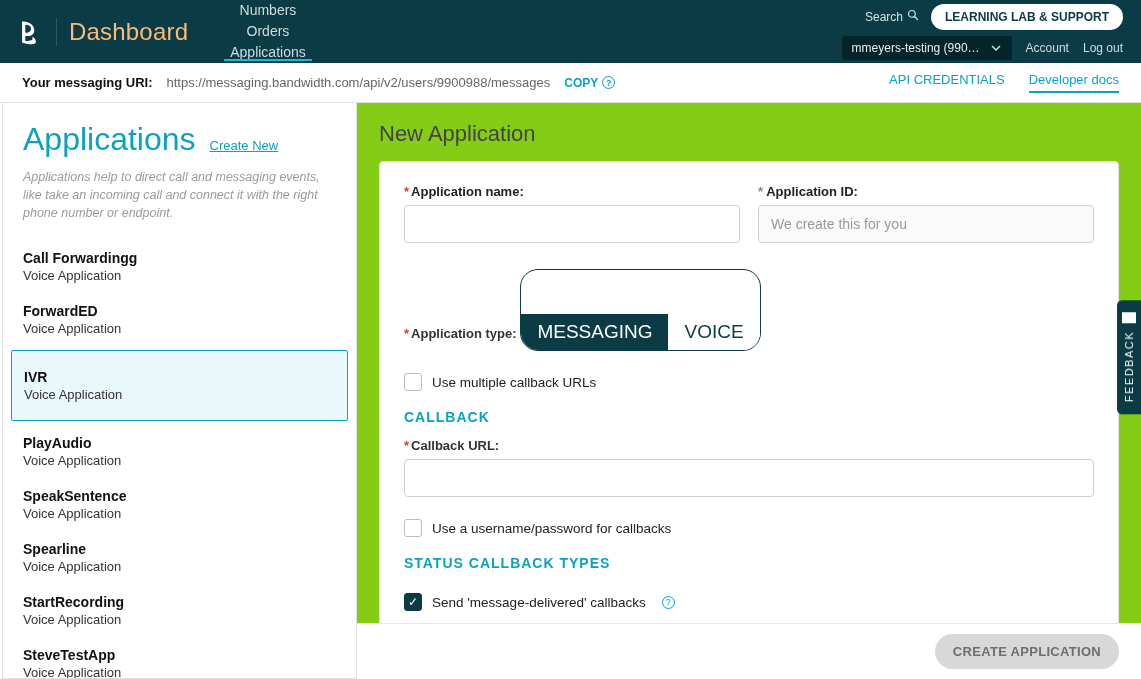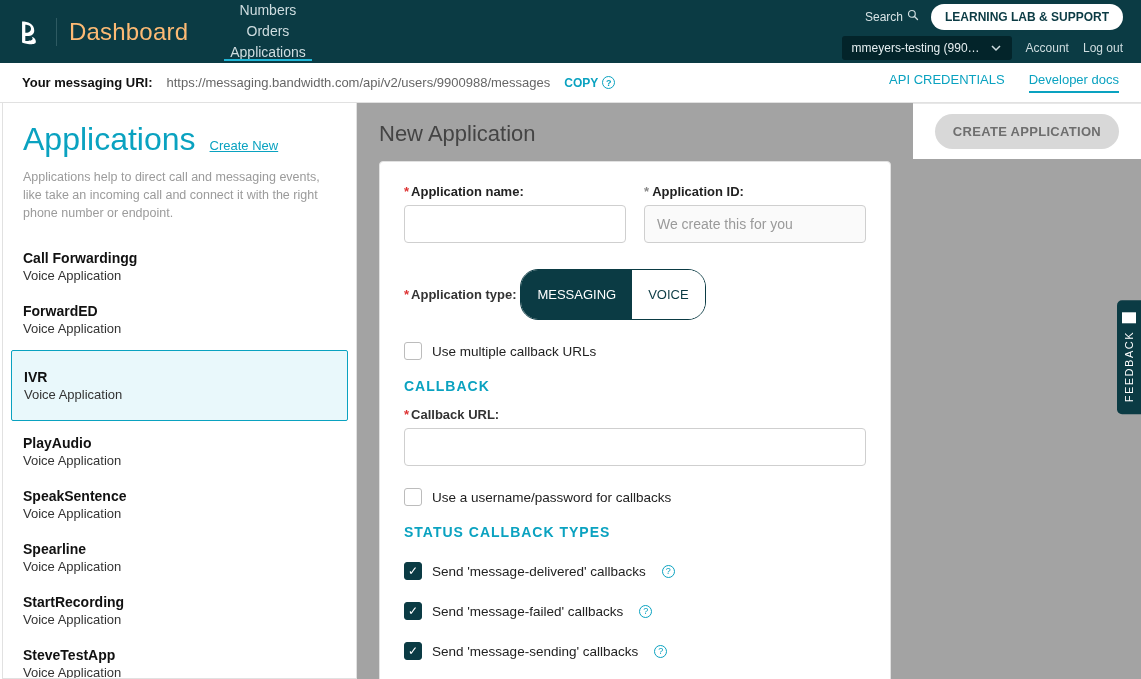--- a/index.html
+++ b/index.html
@@ -91,56 +91,56 @@
     overflow-y:auto;
     padding: 18px 0 20px 0;
     position:relative;
     margin-left:2px;
   }
   .sidebar::-webkit-scrollbar { width:9px; }
   .sidebar::-webkit-scrollbar-thumb { background:#c9c9c9; border-radius:4px; }
   .sb-header { padding: 0 20px; display:flex; align-items:baseline; gap:14px; }
   .sb-title { font-size:32px; color:#0aa2c0; font-weight:400; }
   .sb-create { color:#0aa2c0; font-size:13px; text-decoration:underline; cursor:pointer;}
-  .sb-desc { padding: 10px 20px 18px 20px; font-size:12.5px; color:#9b9b9b; line-height:1.45;}
+  .sb-desc { padding: 10px 20px 18px 20px; font-size:12.5px; color:#9b9b9b; font-style:italic; line-height:1.45;}
   .app-list {  }
   .app-item { padding:10px 20px; cursor:pointer; }
   .app-item .an { font-weight:700; font-size:14px; color:#111; }
   .app-item .at { font-size:13px; color:#333; margin-top:2px;}
   .app-item.selected {
     background:#e9f8fb;
     border:1px solid #0aa2c0;
     margin:4px 8px;
     border-radius:2px;
     padding:18px 12px;
   }
 
   
-  .content { flex:1; display:flex; flex-direction:row; background:#a3a3a3; position:relative; overflow:hidden;}
+  .content { flex:1; display:flex; flex-direction:column; background:#84cc16; position:relative; overflow:hidden;}
   .ct-scroll { flex:1; overflow-y:auto; padding:18px 22px 12px 22px;}
   .page-h { font-size:22px; color:#444; font-weight:400; margin-bottom:14px;}
   .card {
     background:#fff; border:1px solid #e1e1e1; border-radius:4px;
     padding:22px 24px 24px 24px;
   }
   .row2 { display:flex; gap:18px; }
   .fld { flex:1; }
   .fld label { font-size:13px; font-weight:700; color:#222; display:block; margin-bottom:6px;}
   .req { color:#d33; margin-right:2px; }
   .tin {
     width:100%; height:38px; border:1px solid #cfcfcf; border-radius:4px;
     padding:0 12px; font-size:14px; color:#333;
   }
   .tin::placeholder { color:#9a9a9a; }
   .sect { margin-top:20px; }
   .seg {
     display:inline-flex; border:1px solid #0b3b44; border-radius:18px; overflow:hidden;
     margin-top:6px;
   }
-  .seg .opt { padding:17px 16px; font-size:13px; cursor:pointer; color:#0b3b44; background:#fff;}
+  .seg .opt { padding:7px 16px; font-size:19px; cursor:pointer; color:#0b3b44; background:#fff;margin-top:44px;}
   .seg .opt.sel { background:#0b3b44; color:#fff; }
   .chk-row { display:flex; align-items:center; gap:10px; margin-top:22px; }
   .cbox {
     width:18px; height:18px; border:1px solid #bcbcbc; border-radius:3px; background:#fff;
     display:inline-flex; align-items:center; justify-content:center; cursor:pointer; flex-shrink:0;
   }
   .cbox.checked { background:#0b3b44; border-color:#0b3b44; color:#fff; }
   .cbox.checked::after { content:"✓"; font-size:12px; line-height:1;}
   .chk-lbl { font-size:13.5px; color:#222; }
   .hblue { color:#0aa2c0; font-weight:700; letter-spacing:1px; font-size:14px; margin-top:18px; text-transform:uppercase;}

